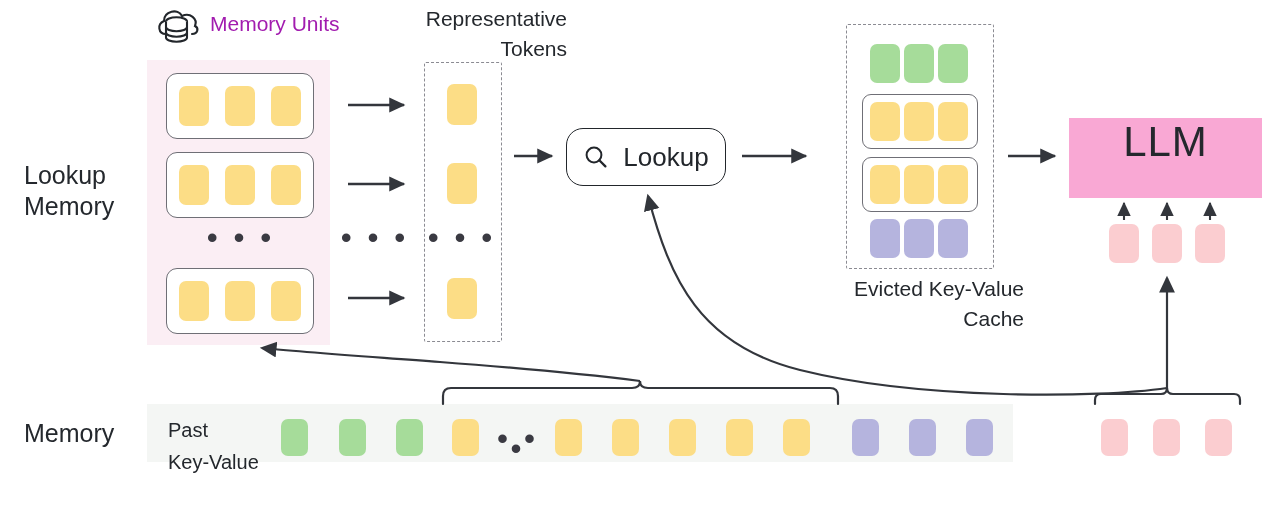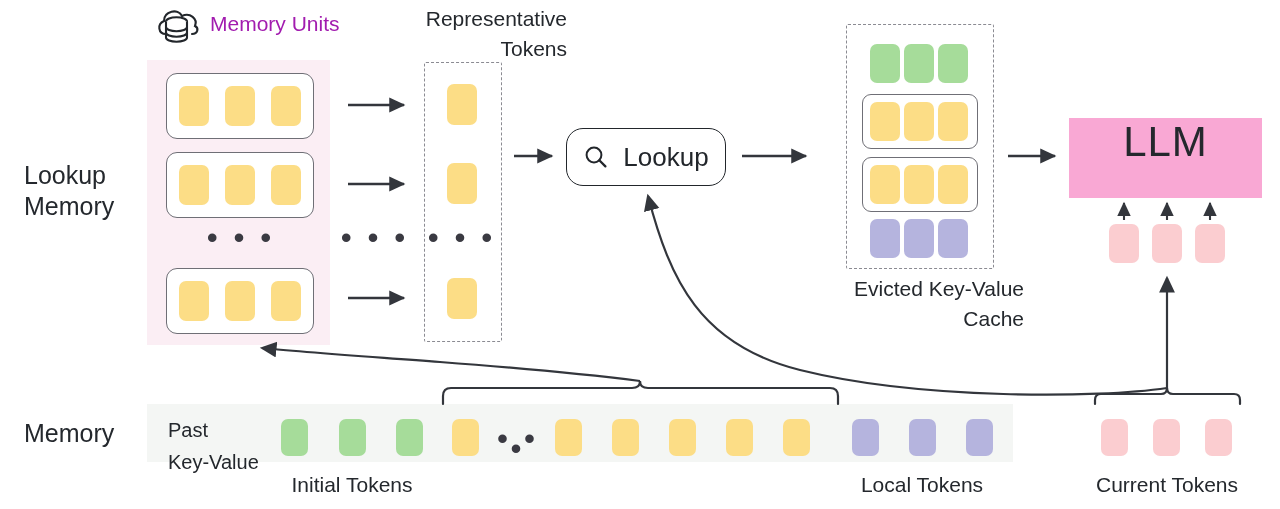--- a/index.html
+++ b/index.html
@@ -161,23 +161,20 @@
   <div class="abs tok tok-yellow" style="left:783px;top:419px;width:27px;height:37px;"></div>
 
   <div class="abs tok tok-purple" style="left:852px;top:419px;width:27px;height:37px;"></div>
   <div class="abs tok tok-purple" style="left:909px;top:419px;width:27px;height:37px;"></div>
   <div class="abs tok tok-purple" style="left:966px;top:419px;width:27px;height:37px;"></div>
 
   <div class="abs tok tok-pink" style="left:1101px;top:419px;width:27px;height:37px;"></div>
   <div class="abs tok tok-pink" style="left:1153px;top:419px;width:27px;height:37px;"></div>
   <div class="abs tok tok-pink" style="left:1205px;top:419px;width:27px;height:37px;"></div>
 
-  <div class="abs bottom-label" style="left:262px;top:473px;width:180px;">Initial Tokens</div>
-  <div class="abs bottom-label" style="left:832px;top:473px;width:180px;">Local Tokens</div>
-  <div class="abs bottom-label" style="left:1077px;top:473px;width:180px;">Current Tokens</div>
 
   <svg class="overlay" viewBox="0 0 1280 509">
     <defs>
       <marker id="ah" markerWidth="9" markerHeight="9" refX="6.4" refY="3.3" orient="auto">
         <path d="M0,0 L7,3.3 L0,6.6 z" fill="#33363c"></path>
       </marker>
       <marker id="ah2" markerWidth="10" markerHeight="10" refX="6.6" refY="3.6" orient="auto">
         <path d="M0,0 L7.6,3.6 L0,7.2 z" fill="#33363c"></path>
       </marker>
     </defs>

